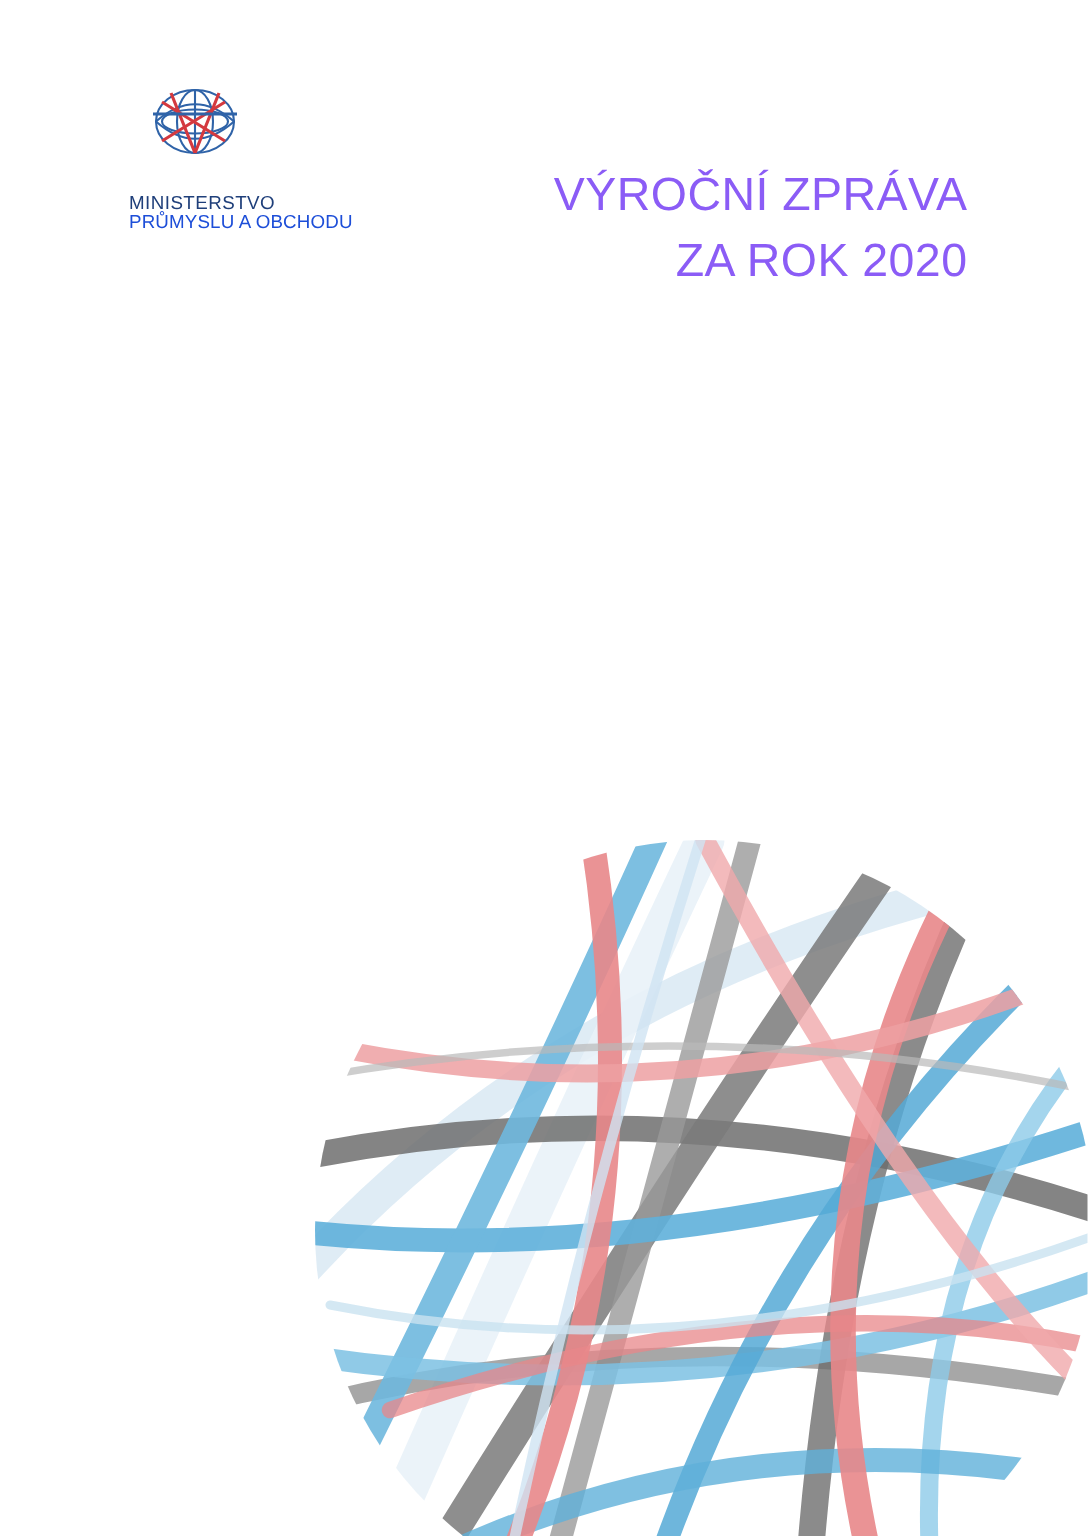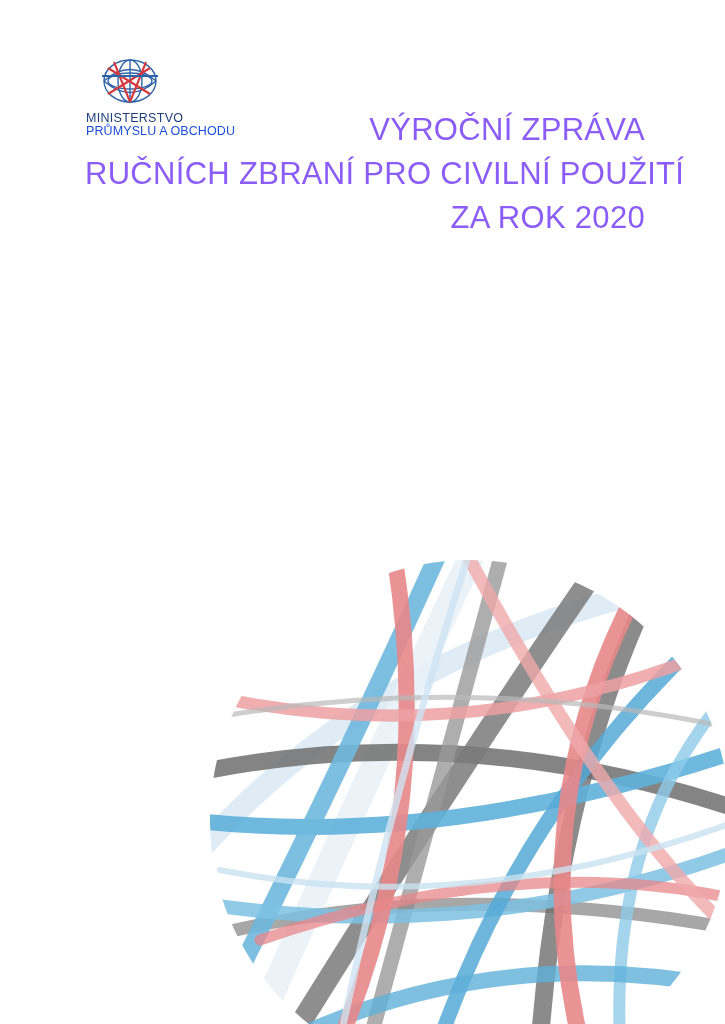--- a/index.html
+++ b/index.html
@@ -23,21 +23,21 @@
     top: 56px;
     width: 175px;
   }
   #logo-mark {
     width: 72px;
     height: 52px;
     display: block;
     margin-left: 8px;
   }
   #logo-wordmark {
-    margin-top: 4px;
+    margin-top: 21px;
     line-height: 1.06;
   }
   #logo-wordmark .ministerstvo {
     font-size: 12.5px;
     letter-spacing: 0.3px;
     font-weight: 400;
     color: #1f3f7a;
     display: block;
   }
   #logo-wordmark .prumyslu {
@@ -100,21 +100,20 @@
     </g>
   </svg>
   <div id="logo-wordmark">
     <span class="ministerstvo">MINISTERSTVO</span>
     <span class="prumyslu">PRŮMYSLU A OBCHODU</span>
   </div>
 </div>
 
 <div id="title-block">
   <span class="line">VÝROČNÍ ZPRÁVA</span>
-  <span class="line">RUČNÍCH ZBRANÍ PRO CIVILNÍ POUŽITÍ</span>
   <span class="line">ZA ROK 2020</span>
 </div>
 
 <svg id="globe-graphic" viewBox="0 0 600 520">
   <defs>
     <clipPath id="globeClip">
       <circle cx="330" cy="300" r="260"></circle>
     </clipPath>
   </defs>
   <g clip-path="url(#globeClip)" fill="none" stroke-linecap="round">

